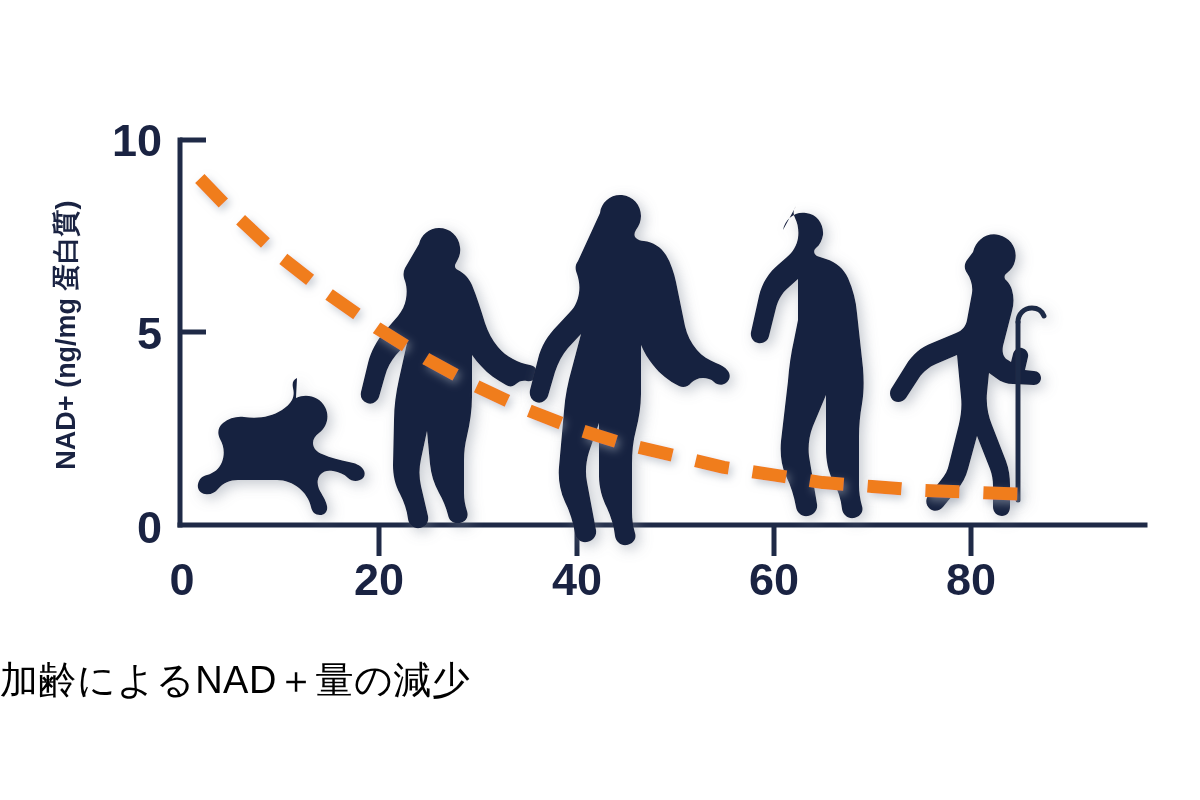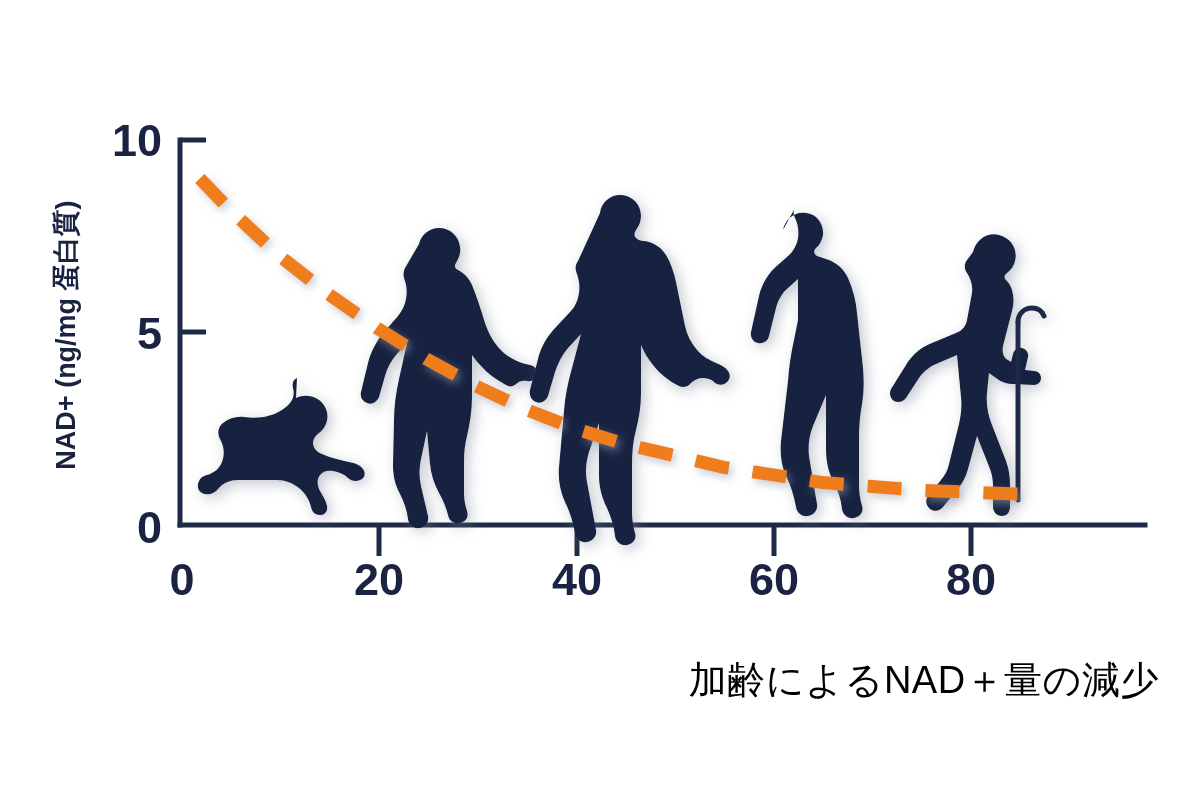--- a/index.html
+++ b/index.html
@@ -19,21 +19,21 @@
     left: 0;
     top: 0;
     width: 1200px;
     height: 800px;
   }
   .caption {
     position: absolute;
     left: 0;
     top: 655px;
     width: 1159px;
-    text-align: right;
+    text-align: left;
     font-size: 38px;
     color: #000000;
     font-family: "Liberation Sans", sans-serif;
     letter-spacing: 0.5px;
     white-space: nowrap;
   }
   svg { display: block; }
   .tick-label {
     font-family: "Liberation Sans", sans-serif;
     font-weight: bold;

